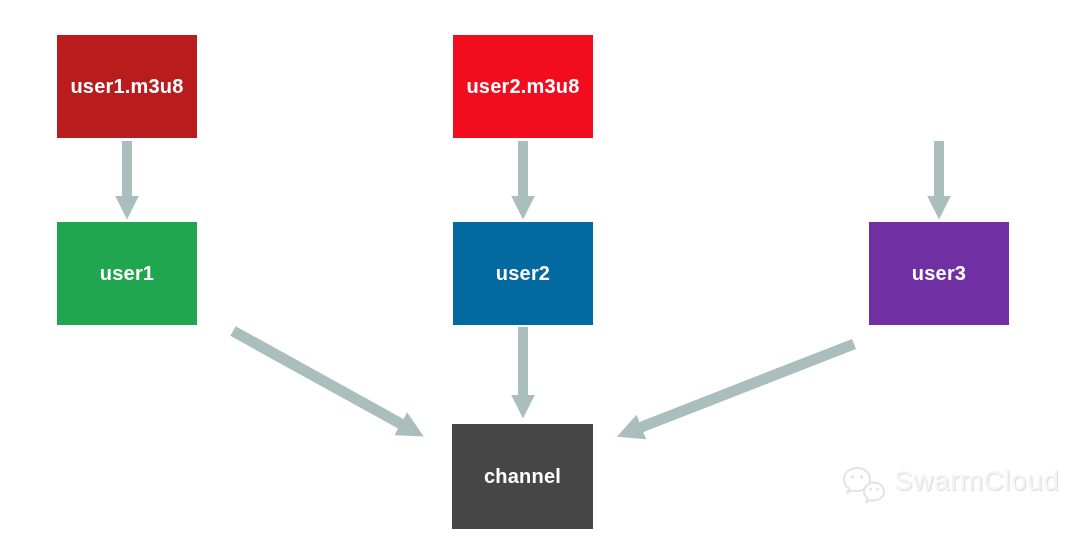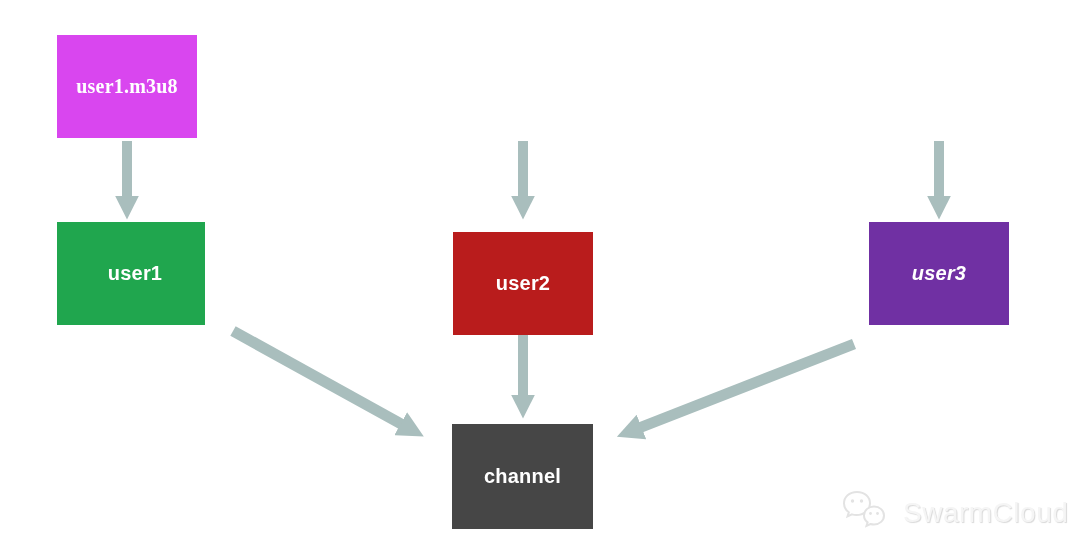--- a/index.html
+++ b/index.html
@@ -36,34 +36,33 @@
     align-items: center;
     justify-content: center;
     color: #ffffff;
     font-weight: bold;
     font-size: 20px;
     letter-spacing: 0.2px;
   }
   .node-user1-m3u8 { left: 57px;  top: 35px; }
   .node-user2-m3u8 { left: 453px; top: 35px; }
   .node-user3-m3u8 { left: 869px; top: 35px; }
-  .node-user1      { left: 57px;  top: 222px; padding-left: 8px; }
+  .node-user1      { left: 57px;  top: 222px; }
   .node-user2      { left: 453px; top: 222px; }
-  .node-user3      { left: 869px; top: 222px; font-style: italic; }
+  .node-user3      { left: 869px; top: 222px; }
   .node-channel    { left: 452px; top: 424px; width: 141px; height: 105px; align-items: center; }
   .watermark {
     position: absolute;
     left: 841px;
     top: 465px;
     display: flex;
-    align-items: flex-end;
-    gap: 16px;
+    align-items: flex-start;
+    gap: 7px;
     color: var(--watermark-color, #f1f1f1);
     user-select: none;
-    margin-top: 24px;
   }
   .watermark-text {
     font-size: 28px;
     font-weight: 400;
     letter-spacing: 0.5px;
     color: #f5f5f5;
     text-shadow: 1px 1px 1px #d9d9d9;
   }
   .wechat-icon {
     display: block;
@@ -81,31 +80,34 @@
       </marker>
     </defs>
     <line class="arrow-line" x1="127" y1="141" x2="127" y2="198" stroke-width="10" marker-end="url(#ah)"></line>
     <line class="arrow-line" x1="523" y1="141" x2="523" y2="198" stroke-width="10" marker-end="url(#ah)"></line>
     <line class="arrow-line" x1="939" y1="141" x2="939" y2="198" stroke-width="10" marker-end="url(#ah)"></line>
     <line class="arrow-line" x1="523" y1="327" x2="523" y2="397" stroke-width="10" marker-end="url(#ah)"></line>
     <line class="arrow-line" x1="233" y1="331" x2="403" y2="425" stroke-width="11" marker-end="url(#ah)"></line>
     <line class="arrow-line" x1="854" y1="344" x2="639" y2="428" stroke-width="11" marker-end="url(#ah)"></line>
   </svg>
 
-  <div class="node node-user1-m3u8" style="background-color: #d946ef; font-family: Liberation Serif, serif;">
+  <div class="node node-user1-m3u8" style="background-color: #b91c1c;">
     <span>user1.m3u8</span>
   </div>
 
+  <div class="node node-user2-m3u8" style="background-color: rgb(242, 13, 30);">
+    <span>user2.m3u8</span>
+  </div>
 
 
   <div class="node node-user1" style="background-color: rgb(32, 166, 78);">
     <span>user1</span>
   </div>
 
-  <div class="node node-user2" style="background-color: #b91c1c; margin-top: 10px;">
+  <div class="node node-user2" style="background-color: #0369a1;">
     <span>user2</span>
   </div>
 
   <div class="node node-user3" style="background-color: rgb(112, 48, 163);">
     <span>user3</span>
   </div>
 
   <div class="node node-channel" style="background-color: rgb(70, 70, 70);">
     <span>channel</span>
   </div>

